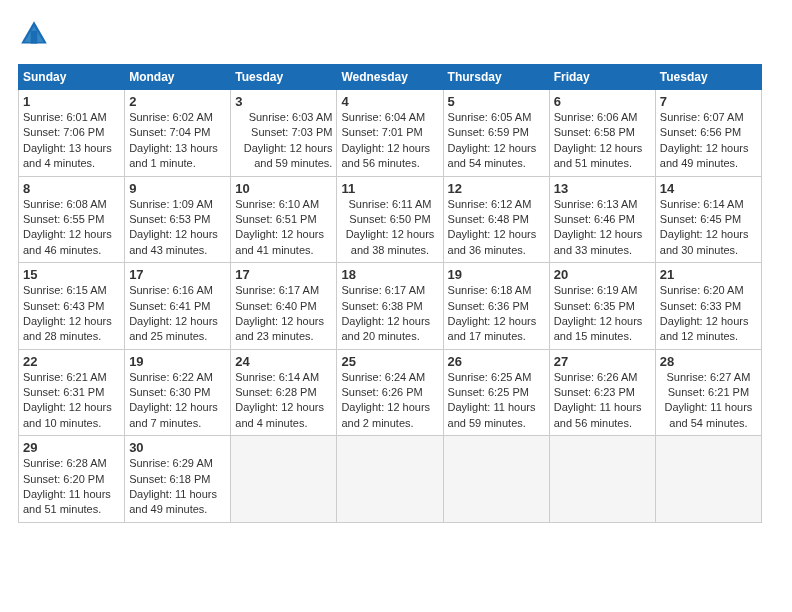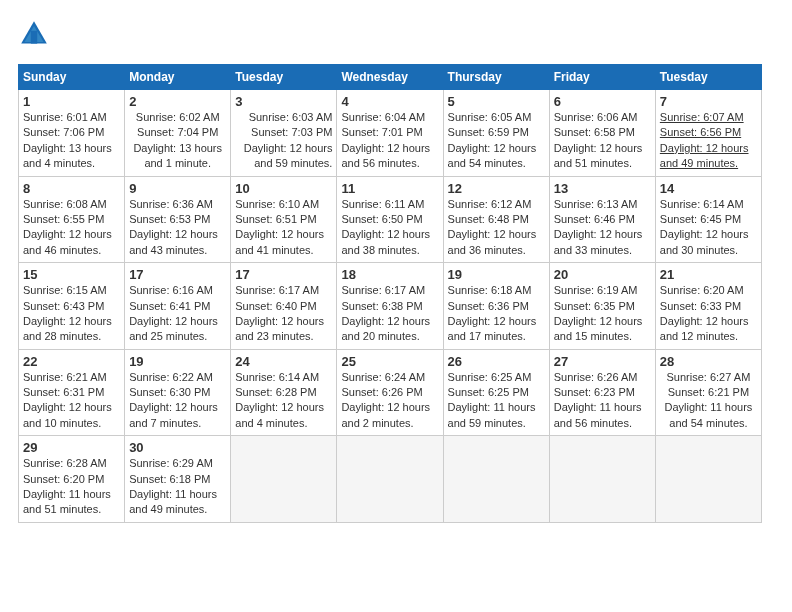--- a/index.html
+++ b/index.html
@@ -129,21 +129,21 @@
     <tr>
           <td>
             <span class="day-num">1</span>
             <div class="day-info" style="white-space: pre-line;">Sunrise: 6:01 AM
 Sunset: 7:06 PM
 Daylight: 13 hours
 and 4 minutes.</div>
           </td>
           <td>
             <span class="day-num">2</span>
-            <div class="day-info" style="white-space: pre-line; text-align: center;">Sunrise: 6:02 AM
+            <div class="day-info" style="white-space: pre-line;">Sunrise: 6:02 AM
 Sunset: 7:04 PM
 Daylight: 13 hours
 and 1 minute.</div>
           </td>
           <td>
             <span class="day-num">3</span>
             <div class="day-info" style="white-space: pre-line; text-align: right;">Sunrise: 6:03 AM
 Sunset: 7:03 PM
 Daylight: 12 hours
 and 59 minutes.</div>
@@ -164,51 +164,51 @@
           </td>
           <td>
             <span class="day-num">6</span>
             <div class="day-info" style="white-space: pre-line;">Sunrise: 6:06 AM
 Sunset: 6:58 PM
 Daylight: 12 hours
 and 51 minutes.</div>
           </td>
           <td>
             <span class="day-num">7</span>
-            <div class="day-info" style="white-space: pre-line; text-decoration: underline;">Sunrise: 6:07 AM
+            <div class="day-info" style="white-space: pre-line;">Sunrise: 6:07 AM
 Sunset: 6:56 PM
 Daylight: 12 hours
 and 49 minutes.</div>
           </td>
         </tr>
         <tr>
           <td>
             <span class="day-num">8</span>
             <div class="day-info" style="white-space: pre-line;">Sunrise: 6:08 AM
 Sunset: 6:55 PM
 Daylight: 12 hours
 and 46 minutes.</div>
           </td>
           <td>
             <span class="day-num">9</span>
-            <div class="day-info" style="white-space: pre-line;">Sunrise: 6:36 AM
+            <div class="day-info" style="white-space: pre-line;">Sunrise: 1:09 AM
 Sunset: 6:53 PM
 Daylight: 12 hours
 and 43 minutes.</div>
           </td>
           <td>
             <span class="day-num">10</span>
             <div class="day-info" style="white-space: pre-line;">Sunrise: 6:10 AM
 Sunset: 6:51 PM
 Daylight: 12 hours
 and 41 minutes.</div>
           </td>
           <td>
             <span class="day-num">11</span>
-            <div class="day-info" style="white-space: pre-line;">Sunrise: 6:11 AM
+            <div class="day-info" style="white-space: pre-line; text-align: center;">Sunrise: 6:11 AM
 Sunset: 6:50 PM
 Daylight: 12 hours
 and 38 minutes.</div>
           </td>
           <td>
             <span class="day-num">12</span>
             <div class="day-info" style="white-space: pre-line;">Sunrise: 6:12 AM
 Sunset: 6:48 PM
 Daylight: 12 hours
 and 36 minutes.</div>

